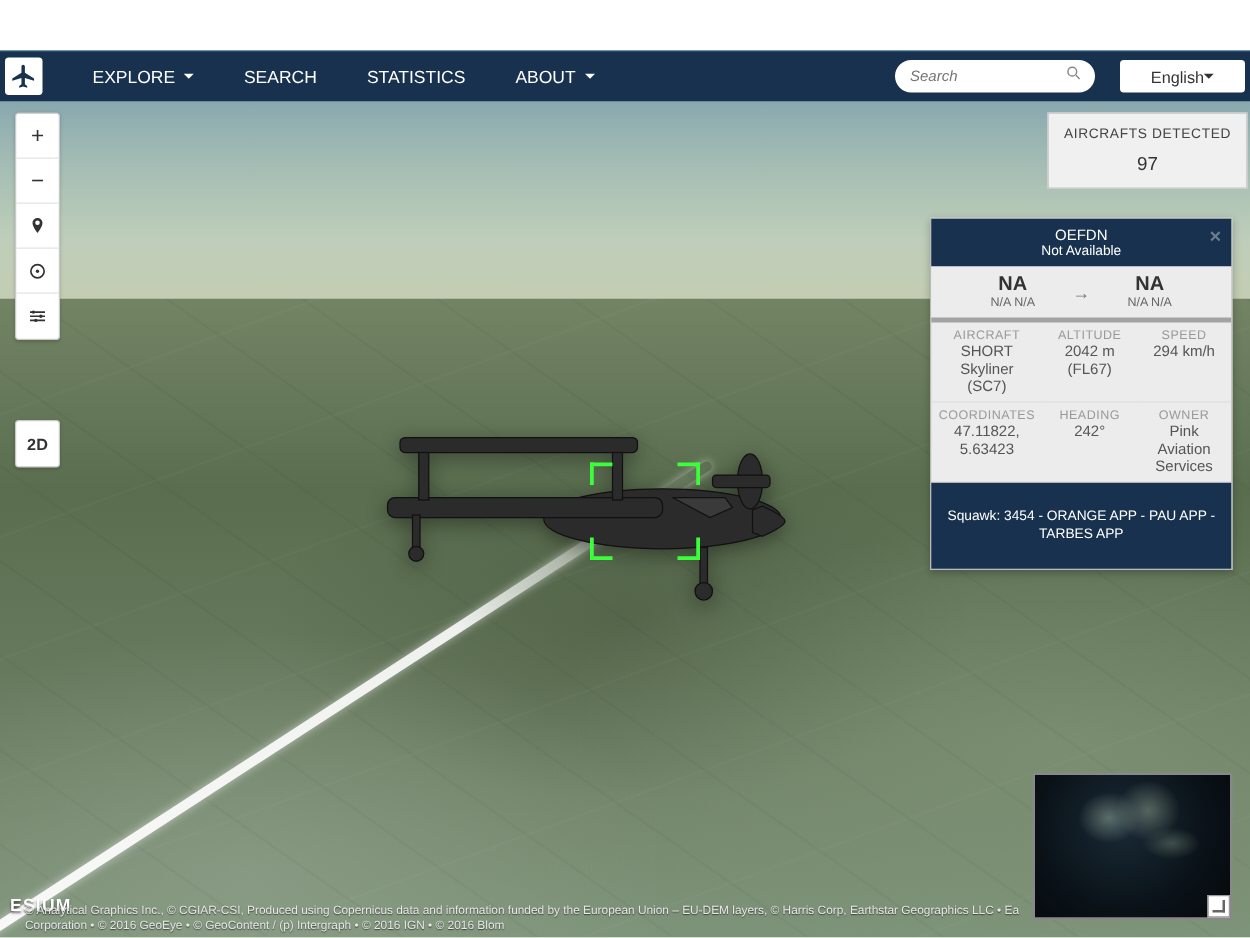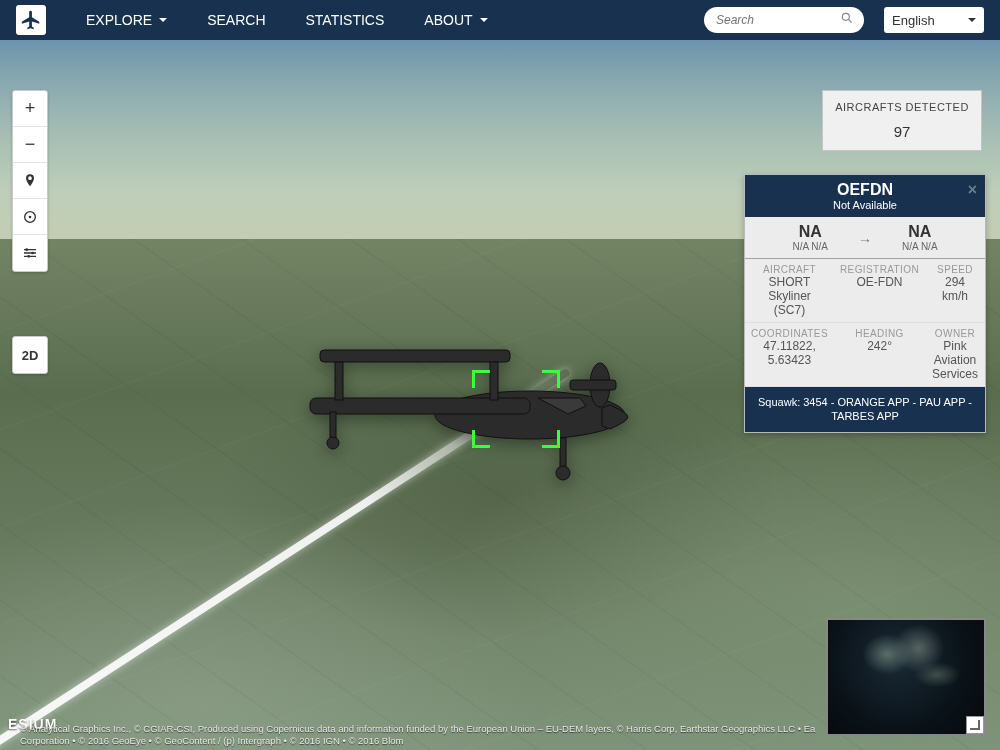--- a/index.html
+++ b/index.html
@@ -1,27 +1,27 @@
 <!DOCTYPE html>
 <html><head>
 <meta charset="utf-8">
 <style>
 * { margin: 0; padding: 0; box-sizing: border-box; }
 body { font-family: Arial, Helvetica, sans-serif; width: 1000px; height: 750px; overflow: hidden; position: relative; }
 
 
-.navbar { background: #17314f; height: 40px; display: flex; align-items: center; padding: 0 16px; gap: 0; position: relative; z-index: 100; }
+.navbar { background: #17314f; height: 40px; display: flex; align-items: center; padding: 0 4px; gap: 0; position: relative; z-index: 100; margin-top: 41px; }
 .logo { width: 30px; height: 30px; background: #fff; border-radius: 3px; display: flex; align-items: center; justify-content: center; margin-right: 20px; }
 .logo svg { width: 22px; height: 22px; }
 .nav-item { color: #fff; font-size: 14px; padding: 0 20px; cursor: pointer; display: flex; align-items: center; gap: 4px; height: 40px; }
 .caret { display: inline-block; width: 0; height: 0; border-left: 4px solid transparent; border-right: 4px solid transparent; border-top: 4px solid #fff; margin-left: 3px; }
 .search-wrap { margin-left: auto; position: relative; }
 .search-input { width: 160px; height: 26px; border-radius: 13px; border: none; padding: 0 30px 0 12px; font-size: 12px; font-style: italic; color: #888; }
 .search-icon-wrap { position: absolute; right: 10px; top: 50%; transform: translateY(-50%); }
-.lang-select { margin-left: 20px; width: 100px; height: 26px; background: #fff; border-radius: 3px; display: flex; align-items: center; justify-content: space-between; padding: 0 8px; font-size: 13px; color: #333; cursor: pointer; }
+.lang-select { margin-left: 20px; width: 100px; height: 26px; background: #fff; border-radius: 3px; display: flex; align-items: center; justify-content: center; padding: 0 8px; font-size: 13px; color: #333; cursor: pointer; }
 .lang-caret { width: 0; height: 0; border-left: 4px solid transparent; border-right: 4px solid transparent; border-top: 4px solid #333; }
 
 
 .view3d { position: absolute; top: 40px; left: 0; right: 0; bottom: 0; background: linear-gradient(to bottom, #6d94ac 0%, #a9c2b0 18%, #d6dcbd 28%, #9bb28e 30%, #6d8560 40%, #5c7152 55%, #7a8f72 75%, #8fa58a 100%); overflow: hidden; }
 .horizon-haze { position: absolute; top: 0; left: 0; right: 0; height: 35%; background: linear-gradient(to bottom, rgba(180,205,215,0.0) 0%, rgba(200,210,195,0.4) 60%, rgba(160,175,150,0.6) 100%); }
 .terrain { position: absolute; top: 28%; left: 0; right: 0; bottom: 0; background: 
   radial-gradient(ellipse at 20% 90%, rgba(150,165,145,0.5) 0%, transparent 30%),
   radial-gradient(ellipse at 85% 70%, rgba(130,150,120,0.6) 0%, transparent 35%),
   radial-gradient(ellipse at 50% 50%, rgba(70,85,60,0.5) 0%, transparent 40%),
   linear-gradient(to bottom, #738465 0%, #5a6e4f 30%, #687a5e 60%, #7e947a 100%);
@@ -46,40 +46,40 @@
 .bracket .br { bottom: 0; right: 0; border-left: none; border-top: none; }
 
 
 .left-toolbar { position: absolute; left: 12px; top: 50px; width: 36px; background: #fff; border: 1px solid #c9c9c9; border-radius: 3px; box-shadow: 0 1px 3px rgba(0,0,0,0.2); z-index: 50; display: flex; flex-direction: column; }
 .tbtn { height: 36px; display: flex; align-items: center; justify-content: center; cursor: pointer; font-size: 18px; color: #333; border-bottom: 1px solid #e3e3e3; }
 .tbtn:last-child { border-bottom: none; }
 .left-toolbar.second { top: 296px; justify-content: center; }
 .tbtn.txt { font-size: 13px; font-weight: bold; }
 
 
-.detected-box { position: absolute; right: 18px; top: 50px; width: 160px; background: #f0f0f0; border: 1px solid #c5c5c5; padding: 10px 6px; text-align: center; z-index: 50; }
+.detected-box { position: absolute; right: 2px; top: 50px; width: 160px; background: #f0f0f0; border: 1px solid #c5c5c5; padding: 10px 6px; text-align: center; z-index: 50; }
 .detected-label { font-size: 11px; color: #444; letter-spacing: 0.5px; }
 .detected-count { font-size: 15px; color: #333; margin-top: 10px; font-weight: 500; }
 
 
 .info-panel { position: absolute; right: 14px; top: 134px; width: 242px; background: #ececec; border: 1px solid #b9b9b9; z-index: 60; box-shadow: 0 2px 6px rgba(0,0,0,0.25); }
 .info-header { background: #17314f; color: #fff; text-align: center; padding: 6px 4px 6px; position: relative; }
 .info-close { position: absolute; right: 8px; top: 6px; color: #6c7d90; font-size: 16px; font-weight: bold; cursor: pointer; }
-.info-title { font-size: 16px; font-weight: bold; }
+.info-title { font-size: 12px; font-weight: normal; }
 .info-sub { font-size: 11px; }
-.info-route { display: flex; align-items: center; justify-content: center; gap: 30px; padding: 6px; border-bottom: 1px solid #a3a3a3; background: #ececec; }
+.info-route { display: flex; align-items: center; justify-content: center; gap: 30px; padding: 6px; border-bottom: 4px solid #a3a3a3; background: #ececec; }
 .route-side { text-align: center; }
 .route-code { font-size: 16px; font-weight: bold; color: #333; }
 .route-sub { font-size: 10px; color: #666; }
 .route-arrow { color: #777; font-size: 14px; }
 .info-grid { display: grid; grid-template-columns: 1fr 1fr 1fr; }
 .info-cell { padding: 5px 6px; text-align: center; border-bottom: 1px solid #dedede; }
 .info-cell .lab { font-size: 10px; color: #999; letter-spacing: 0.4px; }
 .info-cell .val { font-size: 12px; color: #555; }
-.info-footer { background: #17314f; color: #fff; text-align: center; font-size: 11px; padding: 8px 10px; line-height: 1.3; }
+.info-footer { background: #17314f; color: #fff; text-align: center; font-size: 11px; padding: 20px 10px; line-height: 1.3; }
 
 
 .minimap { position: absolute; right: 14px; bottom: 14px; width: 160px; height: 118px; border: 2px solid #888; background: radial-gradient(circle at 45% 35%, #1a2a36 0%, #0a1218 60%, #05080b 100%); z-index: 40; }
 .minimap::before { content: ""; position: absolute; inset: 0; background:
   radial-gradient(ellipse at 38% 30%, rgba(120,140,130,0.7) 0%, transparent 18%),
   radial-gradient(ellipse at 58% 25%, rgba(130,145,130,0.6) 0%, transparent 20%),
   radial-gradient(ellipse at 70% 48%, rgba(110,130,115,0.5) 0%, transparent 15%);
 }
 .minimap-handle { position: absolute; right: 0; bottom: 0; width: 18px; height: 18px; background: #fff; border: 1px solid #999; display: flex; align-items: center; justify-content: center; }
 .minimap-handle::after { content: ""; width: 8px; height: 8px; border-right: 2px solid #666; border-bottom: 2px solid #666; }
@@ -211,22 +211,22 @@
         <div class="route-code">NA</div>
         <div class="route-sub">N/A N/A</div>
       </div>
     </div>
     <div class="info-grid">
       <div class="info-cell">
           <div class="lab">AIRCRAFT</div>
           <div class="val">SHORT Skyliner (SC7)</div>
         </div>
       <div class="info-cell">
-          <div class="lab">REGISTRATION</div>
-          <div class="val">OE-FDN</div>
+          <div class="lab">ALTITUDE</div>
+          <div class="val">2042 m (FL67)</div>
         </div>
       <div class="info-cell">
           <div class="lab">SPEED</div>
           <div class="val">294 km/h</div>
         </div>
       <div class="info-cell">
           <div class="lab">COORDINATES</div>
           <div class="val">47.11822, 5.63423</div>
         </div>
       <div class="info-cell">

